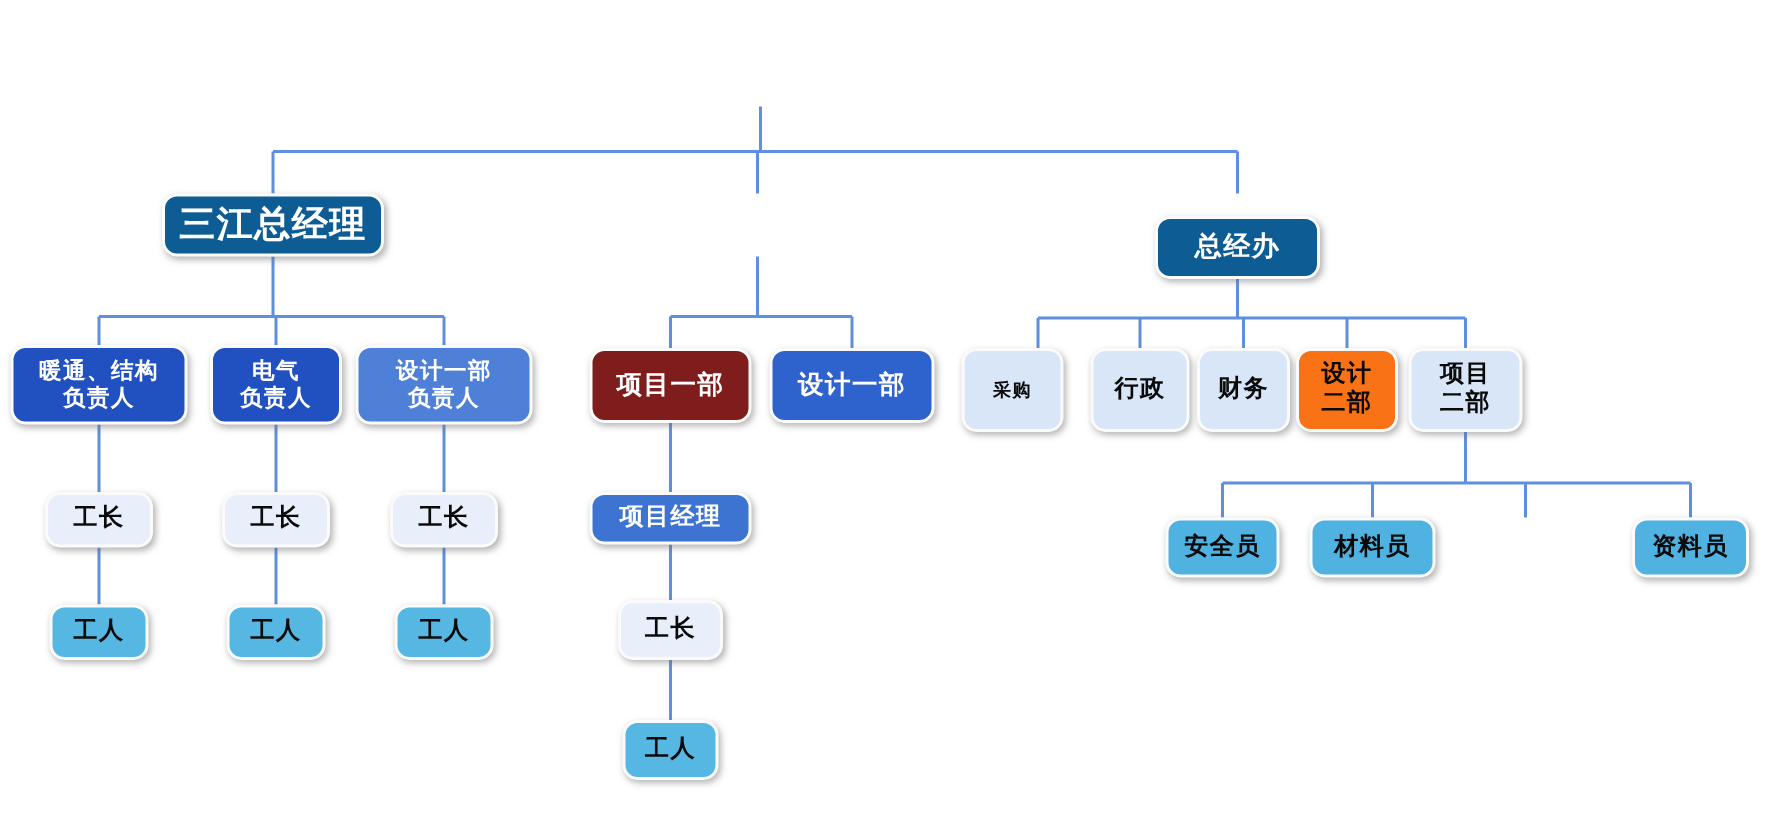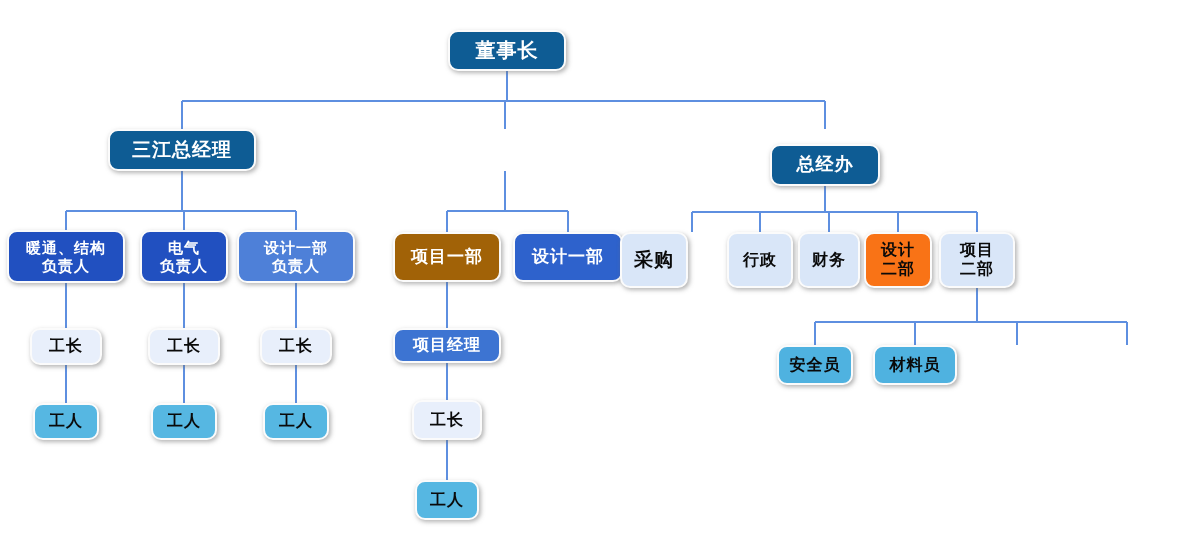--- a/index.html
+++ b/index.html
@@ -50,51 +50,51 @@
       M182,171 V211 M66,211 H296 M66,211 V230 M184,211 V230 M296,211 V230
       M66,283 V328 M184,283 V328 M296,283 V328
       M66,365 V403 M184,365 V403 M296,365 V403
       M505,171 V211 M447,211 H568 M447,211 V232 M568,211 V232
       M447,282 V328 M447,363 V400 M447,440 V480
       M825,171 V212 M692,212 H977 M692,212 V232 M760,212 V232 M829,212 V232 M898,212 V232 M977,212 V232
       M977,288 V322 M815,322 H1127 M815,322 V345 M915,322 V345 M1017,322 V345 M1127,322 V345
     "></path>
   </svg>
 
-  <div class="node" style="left: 448px; top: 30px; width: 118px; height: 41px; font-size: 20px; background: rgb(14, 92, 148);">董事长</div>
 
-  <div class="node" style="left: 108px; top: 129px; width: 148px; height: 42px; font-size: 19px; background: rgb(14, 92, 148);">三江总经理</div>
+  <div class="node" style="left: 108px; top: 129px; width: 148px; height: 42px; font-size: 24px; background: rgb(14, 92, 148);">三江总经理</div>
   <div class="node" style="left: 770px; top: 144px; width: 110px; height: 42px; font-size: 18px; background: rgb(14, 92, 148);">总经办</div>
 
   <div class="node" style="left: 7px; top: 230px; width: 118px; height: 53px; font-size: 15px; background: rgb(33, 80, 192);">暖通、结构
 负责人</div>
   <div class="node" style="left: 140px; top: 230px; width: 88px; height: 53px; font-size: 15px; background: rgb(33, 80, 192);">电气
 负责人</div>
   <div class="node" style="left: 237px; top: 230px; width: 118px; height: 53px; font-size: 15px; background: rgb(78, 128, 216);">设计一部
 负责人</div>
 
   <div class="node dark-text" style="left: 30px; top: 328px; width: 72px; height: 37px; font-size: 16px; background: rgb(232, 239, 251);">工长</div>
   <div class="node dark-text" style="left: 148px; top: 328px; width: 72px; height: 37px; font-size: 16px; background: rgb(232, 239, 251);">工长</div>
   <div class="node dark-text" style="left: 260px; top: 328px; width: 72px; height: 37px; font-size: 16px; background: rgb(232, 239, 251);">工长</div>
 
   <div class="node dark-text" style="left: 33px; top: 403px; width: 66px; height: 37px; font-size: 16px; background: rgb(86, 183, 226);">工人</div>
   <div class="node dark-text" style="left: 151px; top: 403px; width: 66px; height: 37px; font-size: 16px; background: rgb(86, 183, 226);">工人</div>
   <div class="node dark-text" style="left: 263px; top: 403px; width: 66px; height: 37px; font-size: 16px; background: rgb(86, 183, 226);">工人</div>
 
-  <div class="node" style="left: 393px; top: 232px; width: 108px; height: 50px; font-size: 17px; background: #a16207;">项目一部</div>
+  <div class="node" style="left: 393px; top: 232px; width: 108px; height: 50px; font-size: 17px; background: #7f1d1d;">项目一部</div>
   <div class="node" style="left: 513px; top: 232px; width: 110px; height: 50px; font-size: 17px; background: rgb(46, 98, 204);">设计一部</div>
 
   <div class="node" style="left: 393px; top: 328px; width: 108px; height: 35px; font-size: 16px; background: rgb(61, 116, 210);">项目经理</div>
   <div class="node dark-text" style="left: 412px; top: 400px; width: 70px; height: 40px; font-size: 16px; background: rgb(232, 239, 251);">工长</div>
   <div class="node dark-text" style="left: 415px; top: 480px; width: 64px; height: 40px; font-size: 16px; background: rgb(86, 183, 226);">工人</div>
 
-  <div class="node dark-text" style="left: 620px; top: 232px; width: 68px; height: 56px; font-size: 19px; background: rgb(217, 230, 248);">采购</div>
+  <div class="node dark-text" style="left: 641px; top: 232px; width: 68px; height: 56px; font-size: 12px; background: rgb(217, 230, 248);">采购</div>
   <div class="node dark-text" style="left: 727px; top: 232px; width: 66px; height: 56px; font-size: 16px; background: rgb(217, 230, 248);">行政</div>
   <div class="node dark-text" style="left: 798px; top: 232px; width: 62px; height: 56px; font-size: 16px; background: rgb(217, 230, 248);">财务</div>
   <div class="node dark-text" style="left: 864px; top: 232px; width: 68px; height: 56px; font-size: 16px; background: #f97316;">设计
 二部</div>
   <div class="node dark-text" style="left: 939px; top: 232px; width: 76px; height: 56px; font-size: 16px; background: rgb(217, 230, 248);">项目
 二部</div>
 
   <div class="node dark-text" style="left: 777px; top: 345px; width: 76px; height: 40px; font-size: 16px; background: rgb(79, 178, 224);">安全员</div>
   <div class="node dark-text" style="left: 873px; top: 345px; width: 84px; height: 40px; font-size: 16px; background: rgb(79, 178, 224);">材料员</div>
+  <div class="node dark-text" style="left: 1088px; top: 345px; width: 78px; height: 40px; font-size: 16px; background: rgb(79, 178, 224);">资料员</div>
 
 </div>
 
 </body></html>

